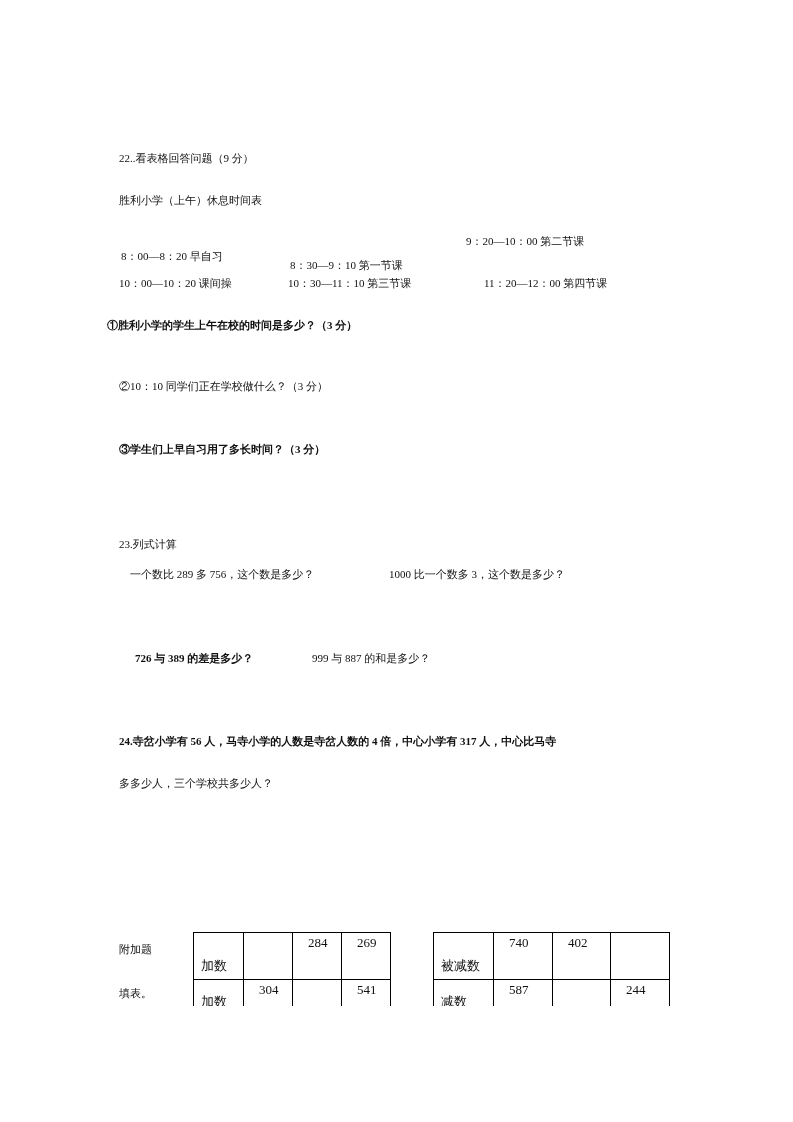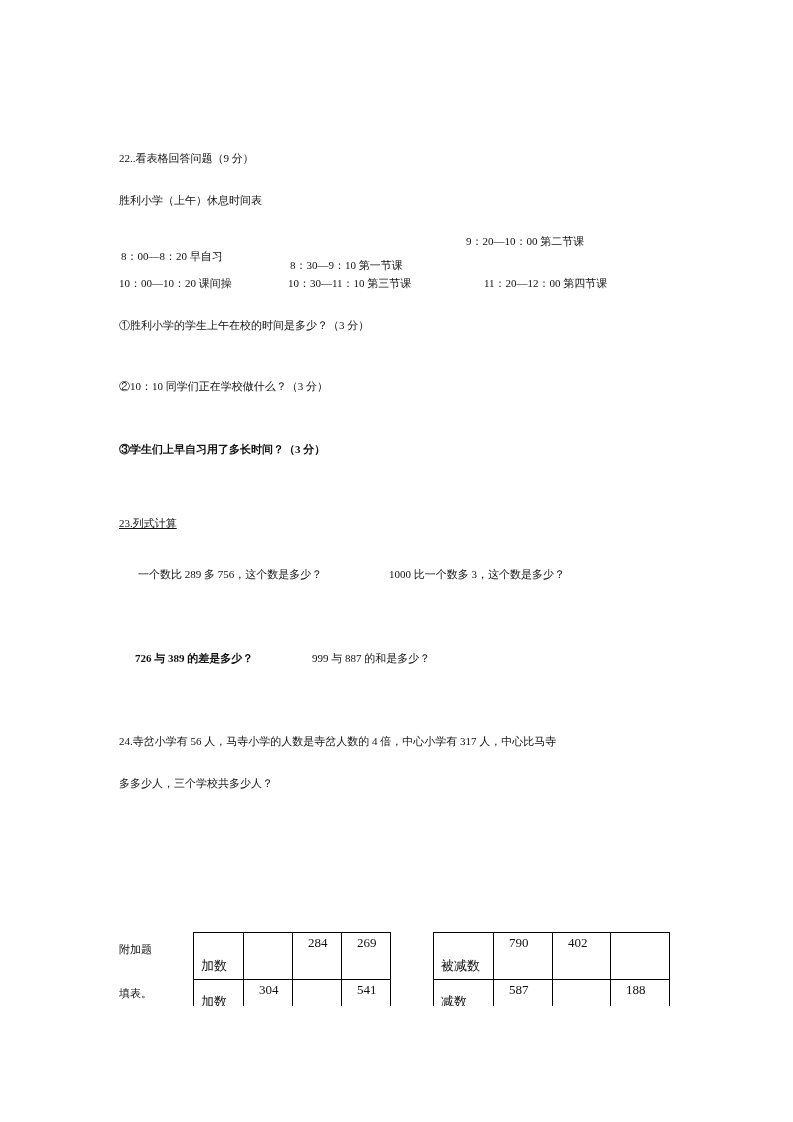--- a/index.html
+++ b/index.html
@@ -71,35 +71,35 @@
   <span class="seg" style="left:0px;margin-top:15px;">8：00—8：20 早自习</span>
   <span class="seg" style="left:169px;margin-top:24px;">8：30—9：10 第一节课</span>
   <span class="seg" style="left:345px;">9：20—10：00 第二节课</span>
 </div>
 <div class="line" style="left:119px; top:275px; width:620px;">
   <span class="seg" style="left:0px;">10：00—10：20 课间操</span>
   <span class="seg" style="left:169px;">10：30—11：10 第三节课</span>
   <span class="seg" style="left:349px;margin-left:16px;">11：20—12：00 第四节课</span>
 </div>
 
-<div class="line" style="left:119px; top:317px;">①胜利小学的学生上午在校的时间是多少？（3 分）</div>
+<div class="line" style="left:107px; top:317px;font-weight:bold;">①胜利小学的学生上午在校的时间是多少？（3 分）</div>
 <div class="line" style="left:119px; top:378px;">②10：10 同学们正在学校做什么？（3 分）</div>
 <div class="line" style="left:119px; top:441px;font-weight:bold;">③学生们上早自习用了多长时间？（3 分）</div>
 
-<div class="line" style="left:119px; top:515px;text-decoration:underline;">23.列式计算</div>
+<div class="line" style="left:119px; top:536px;">23.列式计算</div>
 <div class="line" style="left:126px; top:566px; width:600px;">
-  <span class="seg" style="left:12px;">一个数比 289 多 756，这个数是多少？</span>
+  <span class="seg" style="left:4px;">一个数比 289 多 756，这个数是多少？</span>
   <span class="seg" style="left:263px;">1000 比一个数多 3，这个数是多少？</span>
 </div>
 <div class="line" style="left:119px; top:650px; width:600px;">
   <span class="seg" style="left:16px;font-weight:bold;">726 与 389 的差是多少？</span>
   <span class="seg" style="left:193px;">999 与 887 的和是多少？</span>
 </div>
 
-<div class="line" style="left:119px; top:733px;">24.寺岔小学有 56 人，马寺小学的人数是寺岔人数的 4 倍，中心小学有 317 人，中心比马寺</div>
+<div class="line" style="left:119px; top:733px;font-weight:bold;">24.寺岔小学有 56 人，马寺小学的人数是寺岔人数的 4 倍，中心小学有 317 人，中心比马寺</div>
 <div class="line" style="left:119px; top:775px;">多多少人，三个学校共多少人？</div>
 
 <div class="line" style="left:119px; top:941px;">附加题</div>
 <div class="line" style="left:119px; top:985px;">填表。</div>
 
 <div class="clipper" style="left:193px; top:932px; width:200px; height:74px;">
   <table class="fill" style="left:0; top:0;">
     <colgroup>
       <col style="width:50px">
         <col style="width:49px">
@@ -127,25 +127,25 @@
   <table class="fill" style="left:0; top:0;">
     <colgroup>
       <col style="width:60px">
         <col style="width:59px">
         <col style="width:58px">
         <col style="width:59px">
     </colgroup>
     <tbody>
         <tr class="first">
       <td class="label">被减数</td>
-      <td class="val">790</td>
+      <td class="val">740</td>
       <td class="val">402</td>
       <td class="val"></td>
     </tr>
     <tr class="last">
       <td class="label">减数</td>
       <td class="val">587</td>
       <td class="val"></td>
-      <td class="val">188</td>
+      <td class="val">244</td>
     </tr>
   </tbody>
     </table>
 </div>
 
 </body></html>

